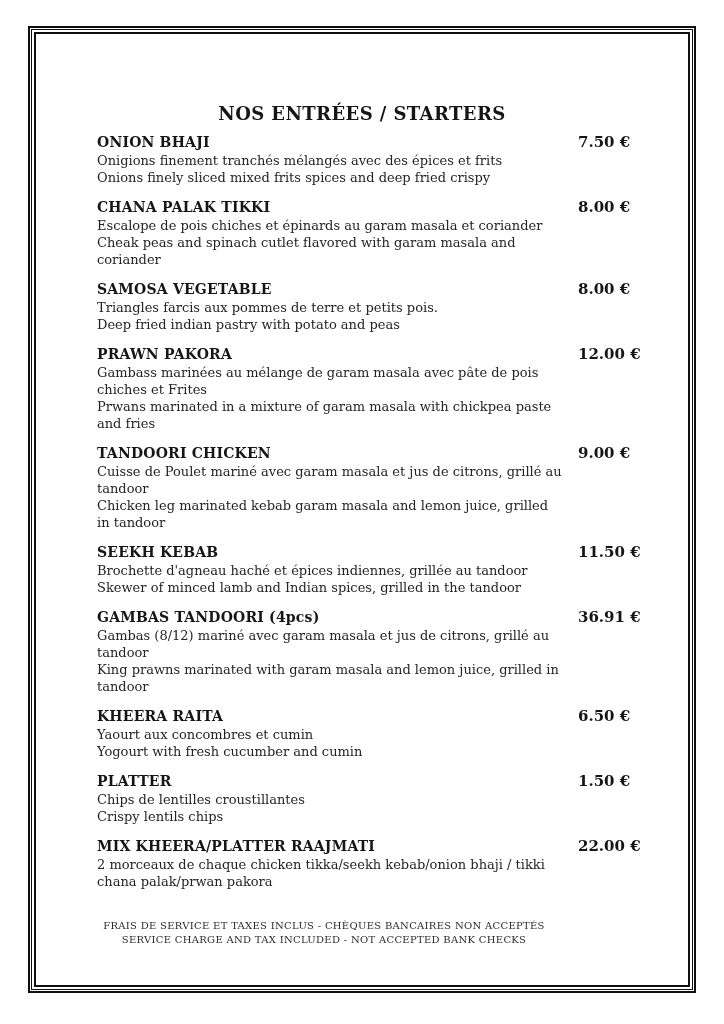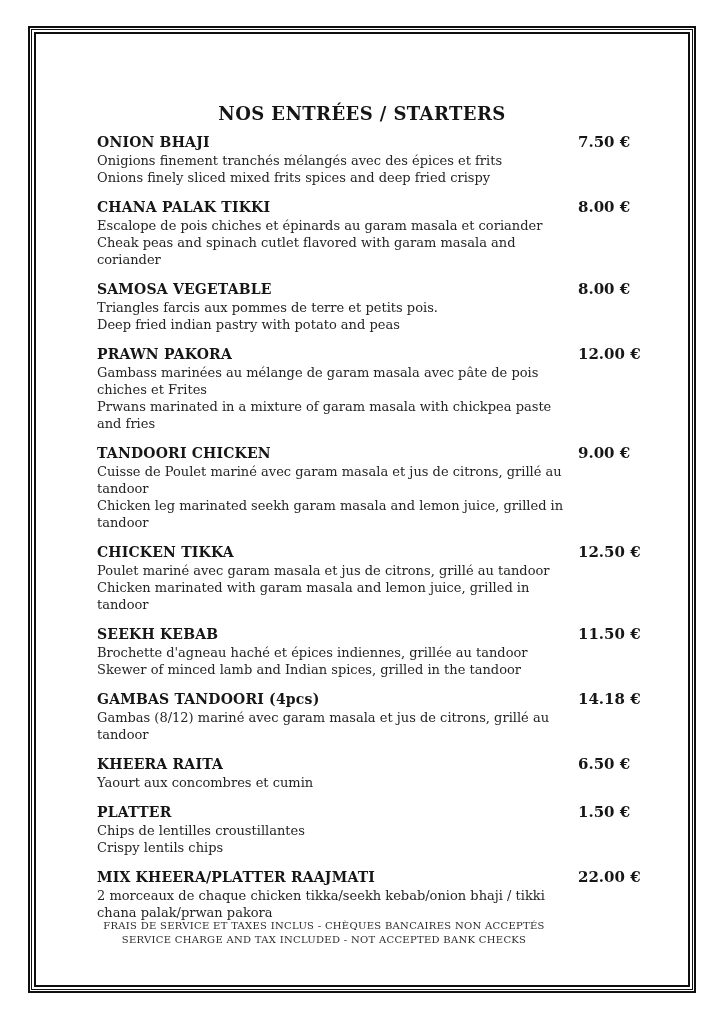--- a/index.html
+++ b/index.html
@@ -138,55 +138,49 @@
       <div class="item-desc-fr">Gambass marinées au mélange de garam masala avec pâte de pois chiches et Frites</div>
       <div class="item-desc-en">Prwans marinated in a mixture of garam masala with chickpea paste and fries</div>
     </div>
     <div class="item-price">12.00 €</div>
   </div>
 
   <div class="item">
     <div class="item-main">
       <div class="item-name">TANDOORI CHICKEN</div>
       <div class="item-desc-fr">Cuisse de Poulet mariné avec garam masala et jus de citrons, grillé au tandoor</div>
-      <div class="item-desc-en">Chicken leg marinated seekh garam masala and lemon juice, grilled in tandoor</div>
+      <div class="item-desc-en">Chicken leg marinated kebab garam masala and lemon juice, grilled in tandoor</div>
     </div>
     <div class="item-price">9.00 €</div>
   </div>
 
-  <div class="item">
-    <div class="item-main">
-      <div class="item-name">CHICKEN TIKKA</div>
-      <div class="item-desc-fr">Poulet mariné avec garam masala et jus de citrons, grillé au tandoor</div>
-      <div class="item-desc-en">Chicken marinated with garam masala and lemon juice, grilled in tandoor</div>
-    </div>
-    <div class="item-price">12.50 €</div>
-  </div>
 
   <div class="item">
     <div class="item-main">
       <div class="item-name">SEEKH KEBAB</div>
       <div class="item-desc-fr">Brochette d'agneau haché et épices indiennes, grillée au tandoor</div>
       <div class="item-desc-en">Skewer of minced lamb and Indian spices, grilled in the tandoor</div>
     </div>
     <div class="item-price">11.50 €</div>
   </div>
 
   <div class="item">
     <div class="item-main">
       <div class="item-name">GAMBAS TANDOORI (4pcs)</div>
       <div class="item-desc-fr">Gambas (8/12) mariné avec garam masala et jus de citrons, grillé au tandoor</div>
-    </div>
-    <div class="item-price">14.18 €</div>
+      <div class="item-desc-en">King prawns marinated with garam masala and lemon juice, grilled in tandoor</div>
+    </div>
+    <div class="item-price">36.91 €</div>
   </div>
 
   <div class="item">
     <div class="item-main">
       <div class="item-name">KHEERA RAITA</div>
       <div class="item-desc-fr">Yaourt aux concombres et cumin</div>
+      <div class="item-desc-en">Yogourt with fresh cucumber and cumin</div>
     </div>
     <div class="item-price">6.50 €</div>
   </div>
 
   <div class="item">
     <div class="item-main">
       <div class="item-name">PLATTER</div>
       <div class="item-desc-fr">Chips de lentilles croustillantes</div>
       <div class="item-desc-en">Crispy lentils chips</div>
     </div>

